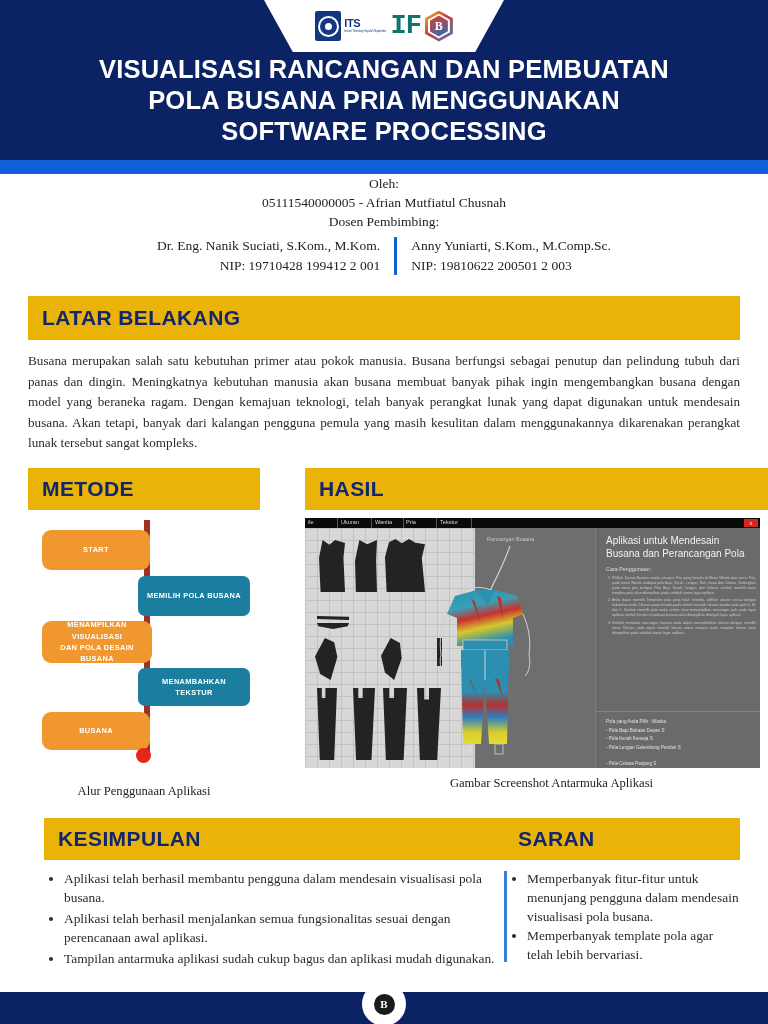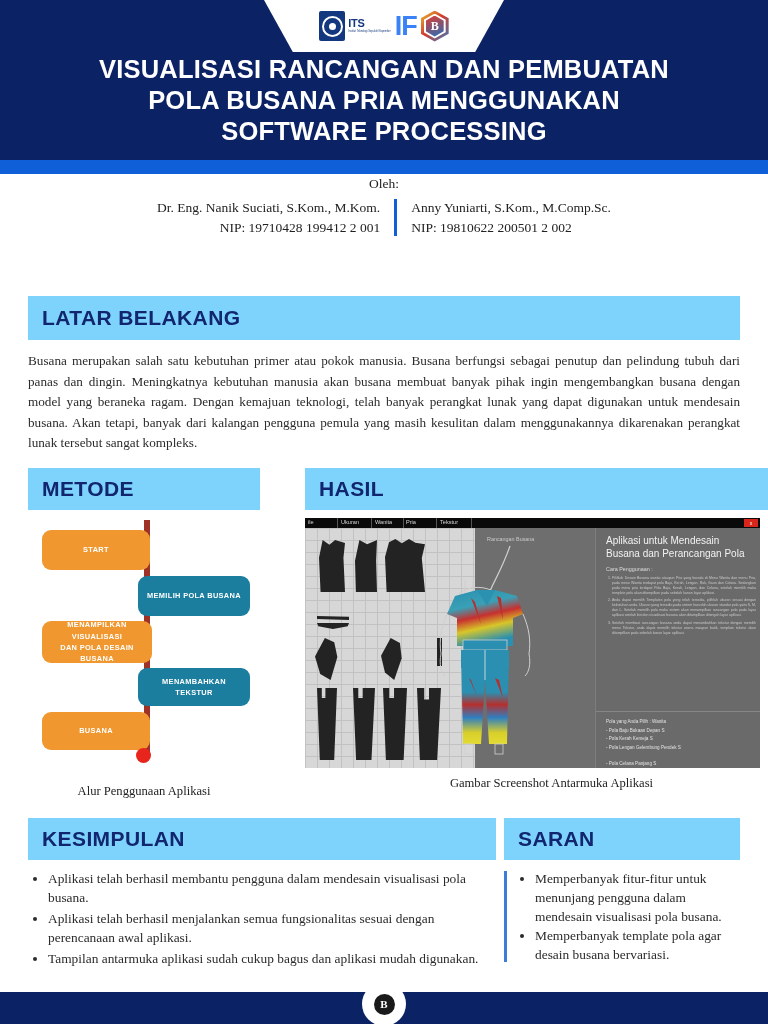--- a/index.html
+++ b/index.html
@@ -20,22 +20,22 @@
   .logo-its{display:flex;align-items:center;gap:3px;}
   .its-seal{width:26px;height:30px;background:#14387f;border-radius:2px;
     display:flex;align-items:center;justify-content:center;}
   .its-seal .ring{width:17px;height:17px;border:2px solid #ffffff;border-radius:50%;
     position:relative;display:block;}
   .its-seal .ring::after{content:"";position:absolute;left:50%;top:50%;
     width:7px;height:7px;margin:-3.5px 0 0 -3.5px;background:#ffffff;border-radius:50%;}
   .its-word{display:flex;flex-direction:column;line-height:1;}
   .its-word .big{font-family:"Liberation Sans",sans-serif;font-weight:bold;font-size:11px;color:#14387f;letter-spacing:-0.3px;}
   .its-word .small{font-family:"Liberation Sans",sans-serif;font-size:2.6px;color:#14387f;margin-top:1.5px;line-height:1.5;}
-  .logo-if{font-family:Liberation Sans, sans-serif;font-weight:bold;font-size:27px;
-    color:#3b82f6;letter-spacing:-1px;text-align:center;}
+  .logo-if{font-family:Liberation Mono, monospace;font-weight:bold;font-size:27px;
+    color:#0f766e;letter-spacing:-1px;text-align:center;}
   .logo-hex{width:28px;height:31px;position:relative;}
   .logo-hex .hx{position:absolute;inset:0;
     clip-path:polygon(50% 0,100% 25%,100% 75%,50% 100%,0 75%,0 25%);}
   .logo-hex .outer{background:linear-gradient(135deg,#e8bf2a 0%,#d23c2e 45%,#2f7ec4 100%);}
   .logo-hex .inner{inset:3px;background:#ffffff;}
   .logo-hex .core{inset:5px;background:linear-gradient(160deg,#e03b2f 0%,#1f6fbd 100%);
     display:flex;align-items:center;justify-content:center;}
   .logo-hex .core span{color:#fff;font-family:"Liberation Serif",serif;font-weight:bold;font-size:12px;}
 
   .title{
@@ -48,21 +48,21 @@
   
   .authors{position:absolute;left:0;top:174px;width:768px;text-align:center;color:#222;}
   .authors .line{font-size:13.5px;line-height:1.42;}
   .advisors{display:flex;justify-content:center;align-items:stretch;margin-top:5px;}
   .adv{font-size:13.5px;line-height:1.45;padding:0 14px;}
   .adv.left{text-align:right;}
   .adv.right{text-align:left;}
   .adv-div{width:3px;background:#0e5fd8;margin:1px 0;}
 
   
-  .banner{background:#7dd3fc;display:flex;align-items:center;}
+  .banner{background:#eab308;display:flex;align-items:center;}
   .banner h2{
     margin:0;padding-left:14px;color:#11266e;
     font-family:"Liberation Sans",sans-serif;font-weight:bold;font-size:21px;letter-spacing:0.4px;
   }
   .body-text{color:#2b2b2b;font-size:13.2px;line-height:1.56;text-align:justify;}
 
   
   .sec-latar{position:absolute;left:28px;top:296px;width:712px;}
   .sec-latar .banner{height:44px;}
   .sec-latar .body-text{margin-top:11px;}
@@ -72,21 +72,21 @@
   .sec-metode .banner{height:42px;}
   .flow{position:relative;width:232px;height:260px;margin-top:6px;}
   .flow .spine{position:absolute;left:116px;top:4px;width:6px;height:236px;background:#9e3226;}
   .flow .dot{position:absolute;left:108px;top:232px;width:15px;height:15px;border-radius:50%;background:#e8251c;}
   .flow .node{
     position:absolute;border-radius:9px;display:flex;align-items:center;justify-content:center;
     text-align:center;color:#ffffff;font-family:"Liberation Sans",sans-serif;font-weight:bold;
     font-size:7.4px;letter-spacing:0.35px;line-height:1.55;padding:0 6px;box-sizing:border-box;
   }
   .flow .orange{background:#f0982f;}
-  .flow .teal{background:#1b7e9e;}
+  .flow .teal{background:#1b7e9e;border-radius:7px;}
   .cap{text-align:center;font-size:12.6px;color:#232323;margin-top:8px;}
 
   
   .sec-hasil{position:absolute;left:285px;top:468px;width:493px;padding-left:20px;}
   .sec-hasil .banner{height:42px;}
 
   .app{position:relative;width:455px;height:250px;margin-top:8px;background:#6e6e6e;overflow:hidden;text-decoration:underline;}
   .app .menubar{position:absolute;left:0;top:0;width:455px;height:10px;background:#0a0a0a;}
   .app .menubar .mi{
     position:absolute;top:1px;color:#d6d6d6;font-family:"Liberation Sans",sans-serif;font-size:5.6px;
@@ -114,29 +114,29 @@
     font-family:"Liberation Sans",sans-serif;font-size:5.4px;}
   .info .steps{position:absolute;left:10px;top:48px;width:150px;color:#c9c9c9;
     font-family:"Liberation Sans",sans-serif;font-size:3.5px;line-height:1.45;text-align:justify;}
   .info .steps li{margin-bottom:2px;}
   .info .steps ol{margin:0;padding-left:6px;}
   .info .divider{position:absolute;left:0;top:183px;width:165px;height:1px;background:#858585;}
   .info .picked{position:absolute;left:10px;top:190px;width:150px;color:#e2e2e2;
     font-family:"Liberation Sans",sans-serif;font-size:4.6px;line-height:1.9;}
 
   
-  .sec-kes{position:absolute;left:28px;top:818px;width:468px;}
+  .sec-kes{position:absolute;left:44px;top:818px;width:468px;}
   .sec-kes .banner{height:42px;}
   .sec-sar{position:absolute;left:504px;top:818px;width:236px;}
   .sec-sar .banner{height:42px;}
   ul.bullets{margin:9px 0 0 0;padding-left:20px;color:#2b2b2b;font-size:13.4px;line-height:1.42;}
   ul.bullets li{margin-bottom:2px;}
   .sar-body{display:flex;margin-top:9px;}
   .sar-rule{width:3px;background:#3a7fd5;flex:0 0 3px;margin:2px 0;}
-  .sar-body ul{margin:0;padding-left:28px;color:#2b2b2b;font-size:13.4px;line-height:1.42;}
+  .sar-body ul{margin:0;padding-left:20px;color:#2b2b2b;font-size:13.4px;line-height:1.42;}
 
   
   .footer{position:absolute;left:0;top:992px;width:768px;height:32px;background:#0b2265;}
   .footer .badge{position:absolute;left:50%;top:-10px;transform:translateX(-50%);
     width:44px;height:44px;border-radius:50%;background:#ffffff;display:flex;align-items:center;justify-content:center;}
   .footer .badge .inner{width:21px;height:21px;border-radius:50%;background:#1a1a1a;
     display:flex;align-items:center;justify-content:center;color:#fff;
     font-family:"Liberation Serif",serif;font-weight:bold;font-size:11px;}
 </style>
 </head>
@@ -167,29 +167,31 @@
     <div class="title">
       <div>VISUALISASI RANCANGAN DAN PEMBUATAN</div>
       <div>POLA BUSANA PRIA MENGGUNAKAN</div>
       <div>SOFTWARE PROCESSING</div>
     </div>
   </div>
   <div class="blue-stripe"></div>
 
   <div class="authors">
     <div class="line">Oleh:</div>
+    <div class="line">05111540000005 - Afrian Mutfiatul Chusnah</div>
+    <div class="line">Dosen Pembimbing:</div>
     <div class="advisors">
       <div class="adv left">
         <div>Dr. Eng. Nanik Suciati, S.Kom., M.Kom.</div>
         <div>NIP: 19710428 199412 2 001</div>
       </div>
       <div class="adv-div"></div>
       <div class="adv right">
         <div>Anny Yuniarti, S.Kom., M.Comp.Sc.</div>
-        <div>NIP: 19810622 200501 2 002</div>
+        <div>NIP: 19810622 200501 2 003</div>
       </div>
     </div>
   </div>
 
   <div class="sec-latar">
     <div class="banner">
       <h2>LATAR BELAKANG</h2>
     </div>
     <div class="body-text">Busana merupakan salah satu kebutuhan primer atau pokok manusia. Busana berfungsi sebagai penutup dan pelindung tubuh dari panas dan dingin. Meningkatnya kebutuhan manusia akan busana membuat banyak pihak ingin mengembangkan busana dengan model yang beraneka ragam. Dengan kemajuan teknologi, telah banyak perangkat lunak yang dapat digunakan untuk mendesain busana. Akan tetapi, banyak dari kalangan pengguna pemula yang masih kesulitan dalam menggunakannya dikarenakan perangkat lunak tersebut sangat kompleks.</div>
   </div>
@@ -344,21 +346,21 @@
   </div>
 
   <div class="sec-sar">
     <div class="banner">
       <h2>SARAN</h2>
     </div>
     <div class="sar-body">
       <div class="sar-rule"></div>
       <ul>
         <li>Memperbanyak fitur-fitur untuk menunjang pengguna dalam mendesain visualisasi pola busana.</li>
-        <li>Memperbanyak template pola agar desain busana bervariasi.</li>
+        <li>Memperbanyak template pola agar telah lebih bervariasi.</li>
       </ul>
     </div>
   </div>
 
   <div class="footer">
     <div class="badge">
       <div class="inner">B</div>
     </div>
   </div>
 

